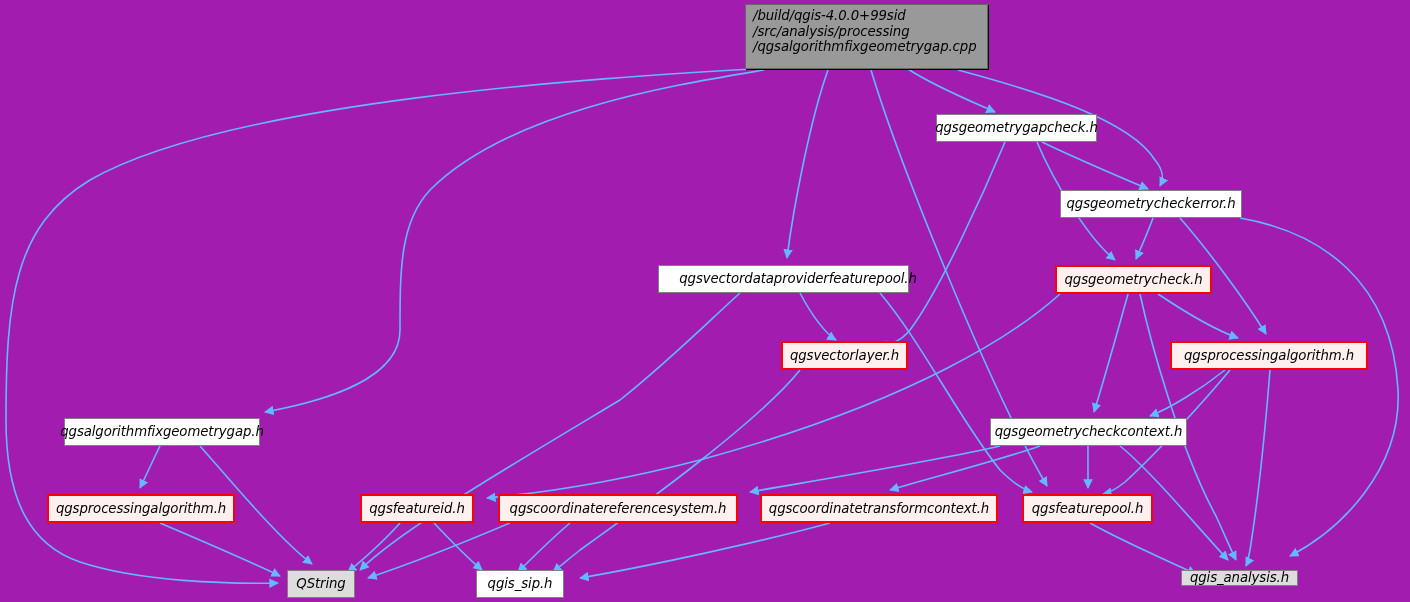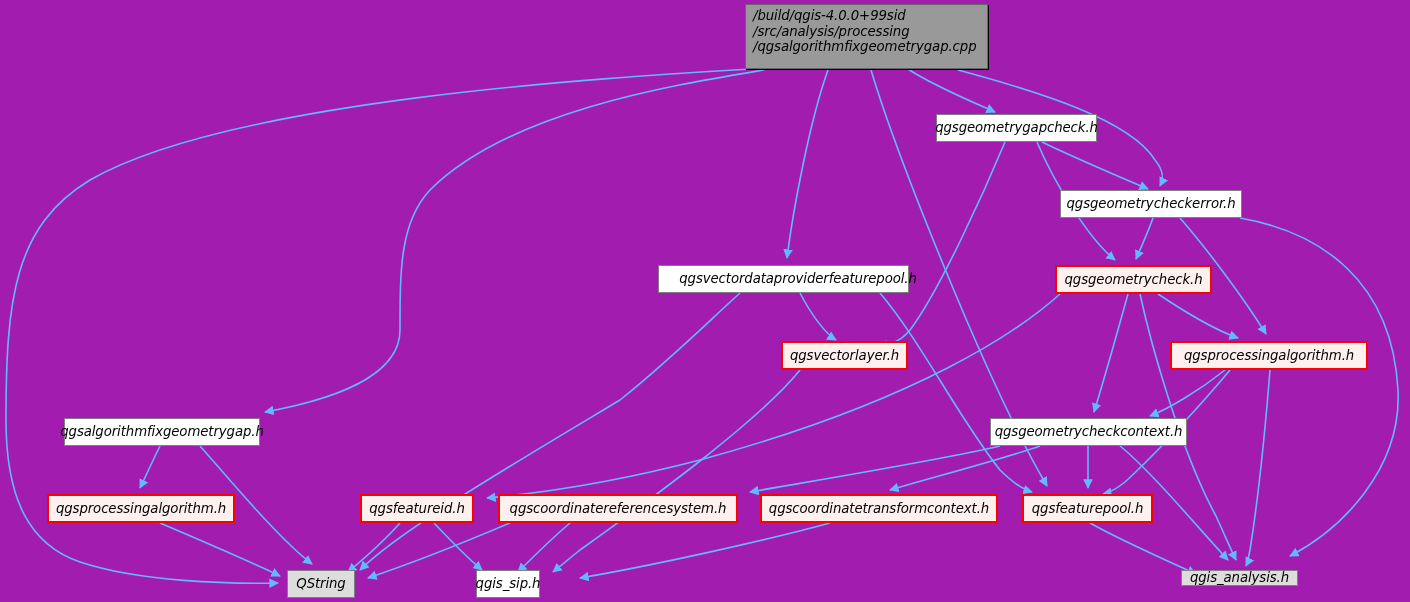--- a/index.html
+++ b/index.html
@@ -119,16 +119,16 @@
       <div class="node node-red" style="left: 1170px; top: 341px; width: 198px; height: 29px;"><span>qgsprocessingalgorithm.h</span></div>
       <div class="node node-red" style="left: 781px; top: 341px; width: 127px; height: 29px;"><span>qgsvectorlayer.h</span></div>
       <div class="node node-white" style="left: 64px; top: 418px; width: 196px; height: 28px;"><span>qgsalgorithmfixgeometrygap.h</span></div>
       <div class="node node-white" style="left: 990px; top: 418px; width: 197px; height: 28px;"><span>qgsgeometrycheckcontext.h</span></div>
       <div class="node node-red" style="left: 47px; top: 494px; width: 188px; height: 29px;"><span>qgsprocessingalgorithm.h</span></div>
       <div class="node node-red" style="left: 360px; top: 494px; width: 114px; height: 29px;"><span>qgsfeatureid.h</span></div>
       <div class="node node-red" style="left: 498px; top: 494px; width: 240px; height: 29px;"><span>qgscoordinatereferencesystem.h</span></div>
       <div class="node node-red" style="left: 760px; top: 494px; width: 238px; height: 29px;"><span>qgscoordinatetransformcontext.h</span></div>
       <div class="node node-red" style="left: 1022px; top: 494px; width: 131px; height: 29px;"><span>qgsfeaturepool.h</span></div>
       <div class="node node-grey" style="left: 287px; top: 570px; width: 68px; height: 28px;"><span>QString</span></div>
-      <div class="node node-white" style="left: 476px; top: 570px; width: 64px; height: 28px;"><span>qgis_sip.h</span></div>
+      <div class="node node-white" style="left: 476px; top: 570px; width: 88px; height: 28px;"><span>qgis_sip.h</span></div>
       <div class="node node-grey" style="left: 1181px; top: 570px; width: 117px; height: 16px;"><span>qgis_analysis.h</span></div>
     </div>
 </div>
 
 </body></html>

